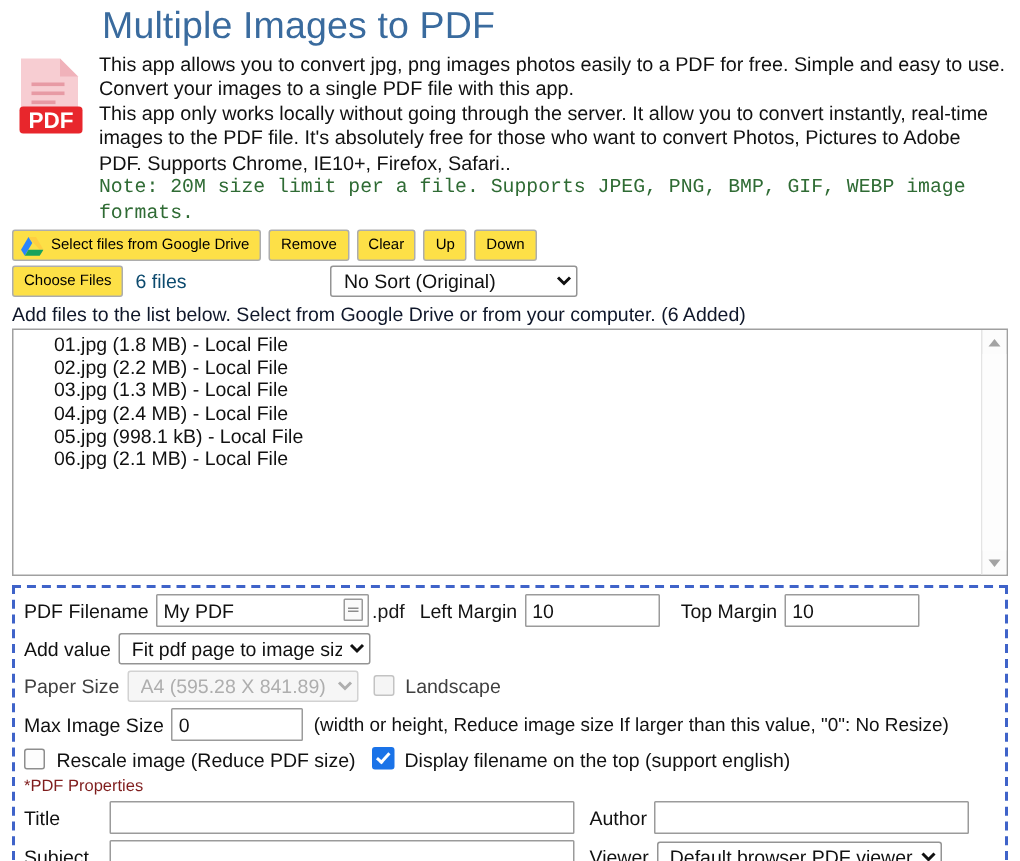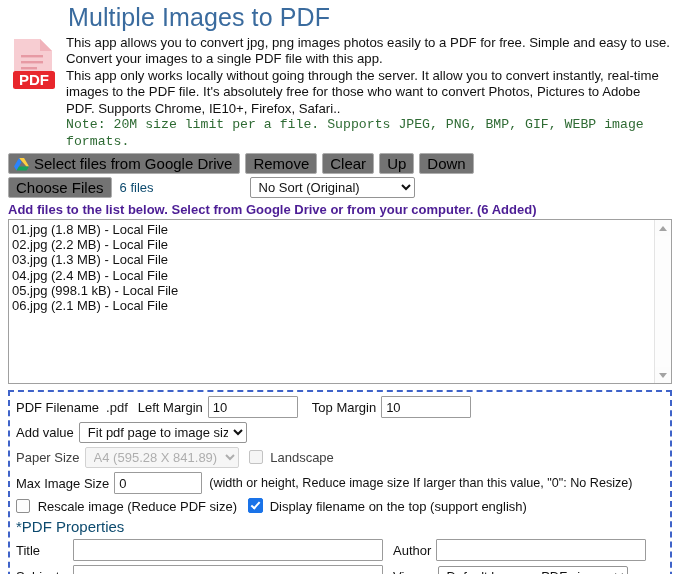--- a/index.html
+++ b/index.html
@@ -57,22 +57,22 @@
   .toolbar {
     padding: 3px 8px 0 8px;
   }
   .tb-row {
     display: flex;
     align-items: center;
     margin-bottom: 3px;
   }
   .btn {
     font-family: "Liberation Sans", sans-serif;
-    font-size: 15px;
-    background: #737373;
+    font-size: 10px;
+    background: #fde047;
     border: 1px solid #adadad;
     border-radius: 2px;
     padding: 1px 7px;
     color: #000;
     line-height: 17px;
     cursor: default;
     white-space: nowrap;
   }
   .btn.gd {
     display: inline-flex;
@@ -99,23 +99,22 @@
     border: 1px solid #949494;
     border-radius: 2px;
     background: #fff;
     color: #111;
     height: 21px;
     width: 165px;
     margin-left: 96px;
   }
   .hint-line {
     font-size: 13px;
-    color: #4c1d95;
+    color: #0f172a;
     padding: 1px 0 2px 0;
-    font-weight: bold;
   }
 
   
   .filelist-wrap {
     margin: 0 8px;
     border: 1px solid #a0a0a0;
     background: #fff;
     height: 163px;
     position: relative;
     overflow: hidden;
@@ -124,20 +123,21 @@
   .filelist {
     flex: 1;
     padding: 2px 0 0 3px;
     overflow: hidden;
   }
   .filelist .fl-item {
     font-size: 13px;
     line-height: 15.2px;
     color: #111;
     white-space: nowrap;
+    margin-left: 24px;
   }
   .scrollbar {
     width: 16px;
     background: #fcfcfc;
     border-left: 1px solid #e4e4e4;
     position: relative;
   }
   .sb-arrow {
     width: 16px; height: 16px;
     display: flex;
@@ -252,21 +252,21 @@
   .cb-on::after {
     content: "";
     position: absolute;
     left: 4px; top: 1px;
     width: 3px; height: 7px;
     border: solid #fff;
     border-width: 0 2px 2px 0;
     transform: rotate(42deg);
   }
   .hint-small { font-size: 12.6px; color: #111; margin-left: 7px; }
-  .props-label { font-size: 15px; color: #0c4a6e; }
+  .props-label { font-size: 11px; color: #7f1d1d; }
   .meta-row { display: flex; align-items: center; margin-bottom: 4px; }
   .title-in { width: 300px; }
   .author-in { width: 200px; }
   .subject-in { width: 300px; }
   .spacer-lbl { margin-left: 14px; }
 </style>
 </head>
 <body>
 
 <div class="header">
@@ -335,20 +335,27 @@
     <div class="sb-arrow down">
         <span class="sb-tri dn"></span>
       </div>
   </div>
 </div>
 
 <div class="options">
 
   <div class="opt-row">
     <span class="lbl">PDF Filename</span>
+    <span class="fname-wrap">
+      <input class="txtin fname" type="text" value="My PDF" style="">
+      <span class="fname-glyph">
+          <i></i>
+          <i></i>
+        </span>
+    </span>
     <span class="ext-label">.pdf</span>
     <span class="lbl">Left Margin</span>
     <input class="txtin" style="width: 80px;" type="text" value="10">
     <span class="lbl spacer-lbl">Top Margin</span>
     <input class="txtin" style="width: 80px;" type="text" value="10">
   </div>
 
   <div class="opt-row">
     <span class="lbl">Add value</span>
     <select class="sel addtype">

